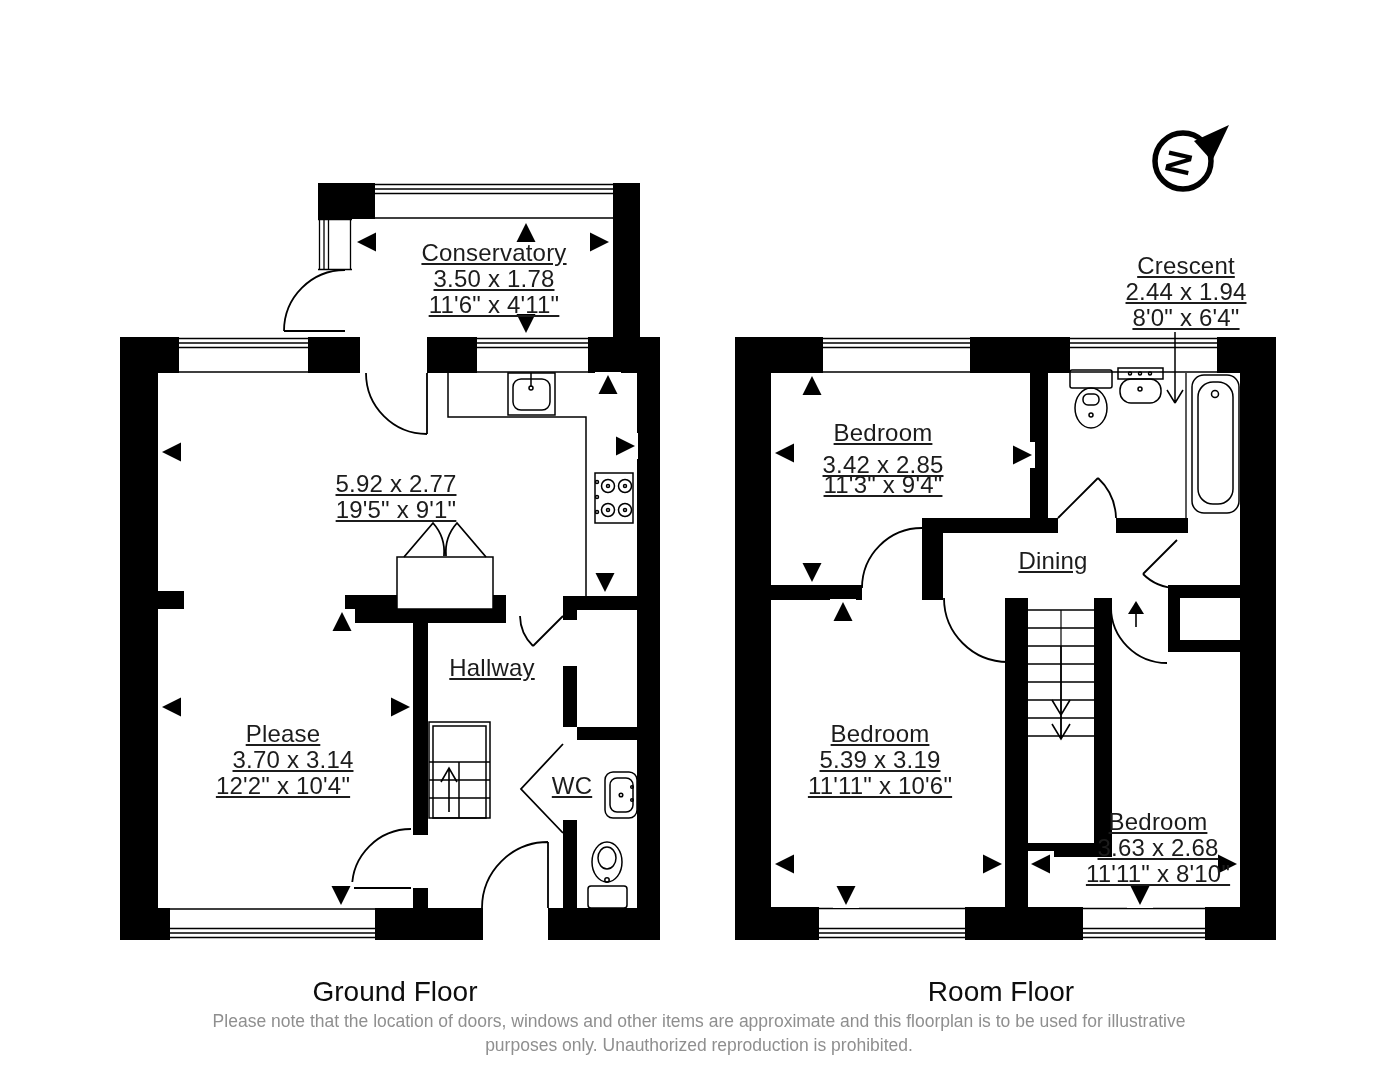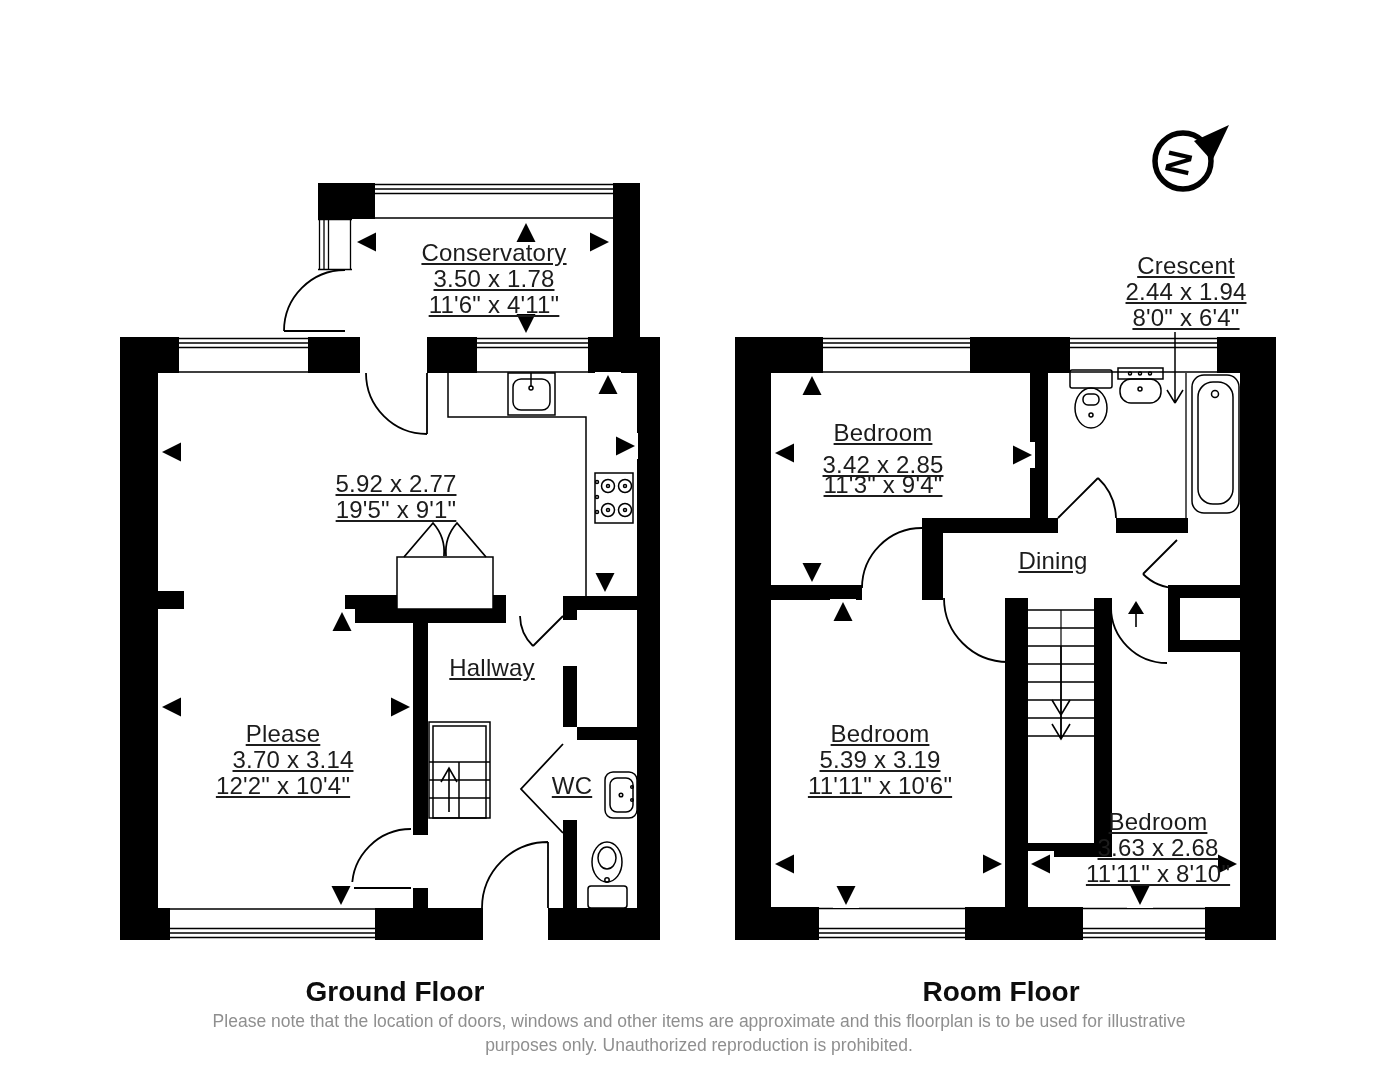--- a/index.html
+++ b/index.html
@@ -6,21 +6,21 @@
   .canvas{
     position:relative;width:1398px;height:1080px;background:#ffffff;overflow:hidden;
     font-family:"Liberation Sans", sans-serif;color:#161616;
   }
   .titleblock{position:absolute;left:703px;top:28px;transform:translateX(-50%);
     text-align:center;font-size:35px;line-height:46px;color:#111;white-space:nowrap;letter-spacing:.3px;}
   svg{position:absolute;left:0;top:0;}
   .lbl{position:absolute;transform:translate(-50%,-50%);white-space:nowrap;
     font-size:24px;color:#1c1c1c;letter-spacing:.2px;text-align:left;text-decoration:underline;}
   .caption{position:absolute;transform:translate(-50%,-50%);white-space:nowrap;
-    font-size:28px;font-weight:bold;color:#0d0d0d;}
+    font-size:28px;font-weight:normal;color:#0d0d0d;}
   .disclaimer{position:absolute;transform:translate(-50%,-50%);white-space:nowrap;
     font-size:17.5px;color:#8f8f8f;}
 </style>
 </head>
 <body>
 
 <div class="canvas">
 
 
   <svg width="1398" height="1080" viewBox="0 0 1398 1080">

